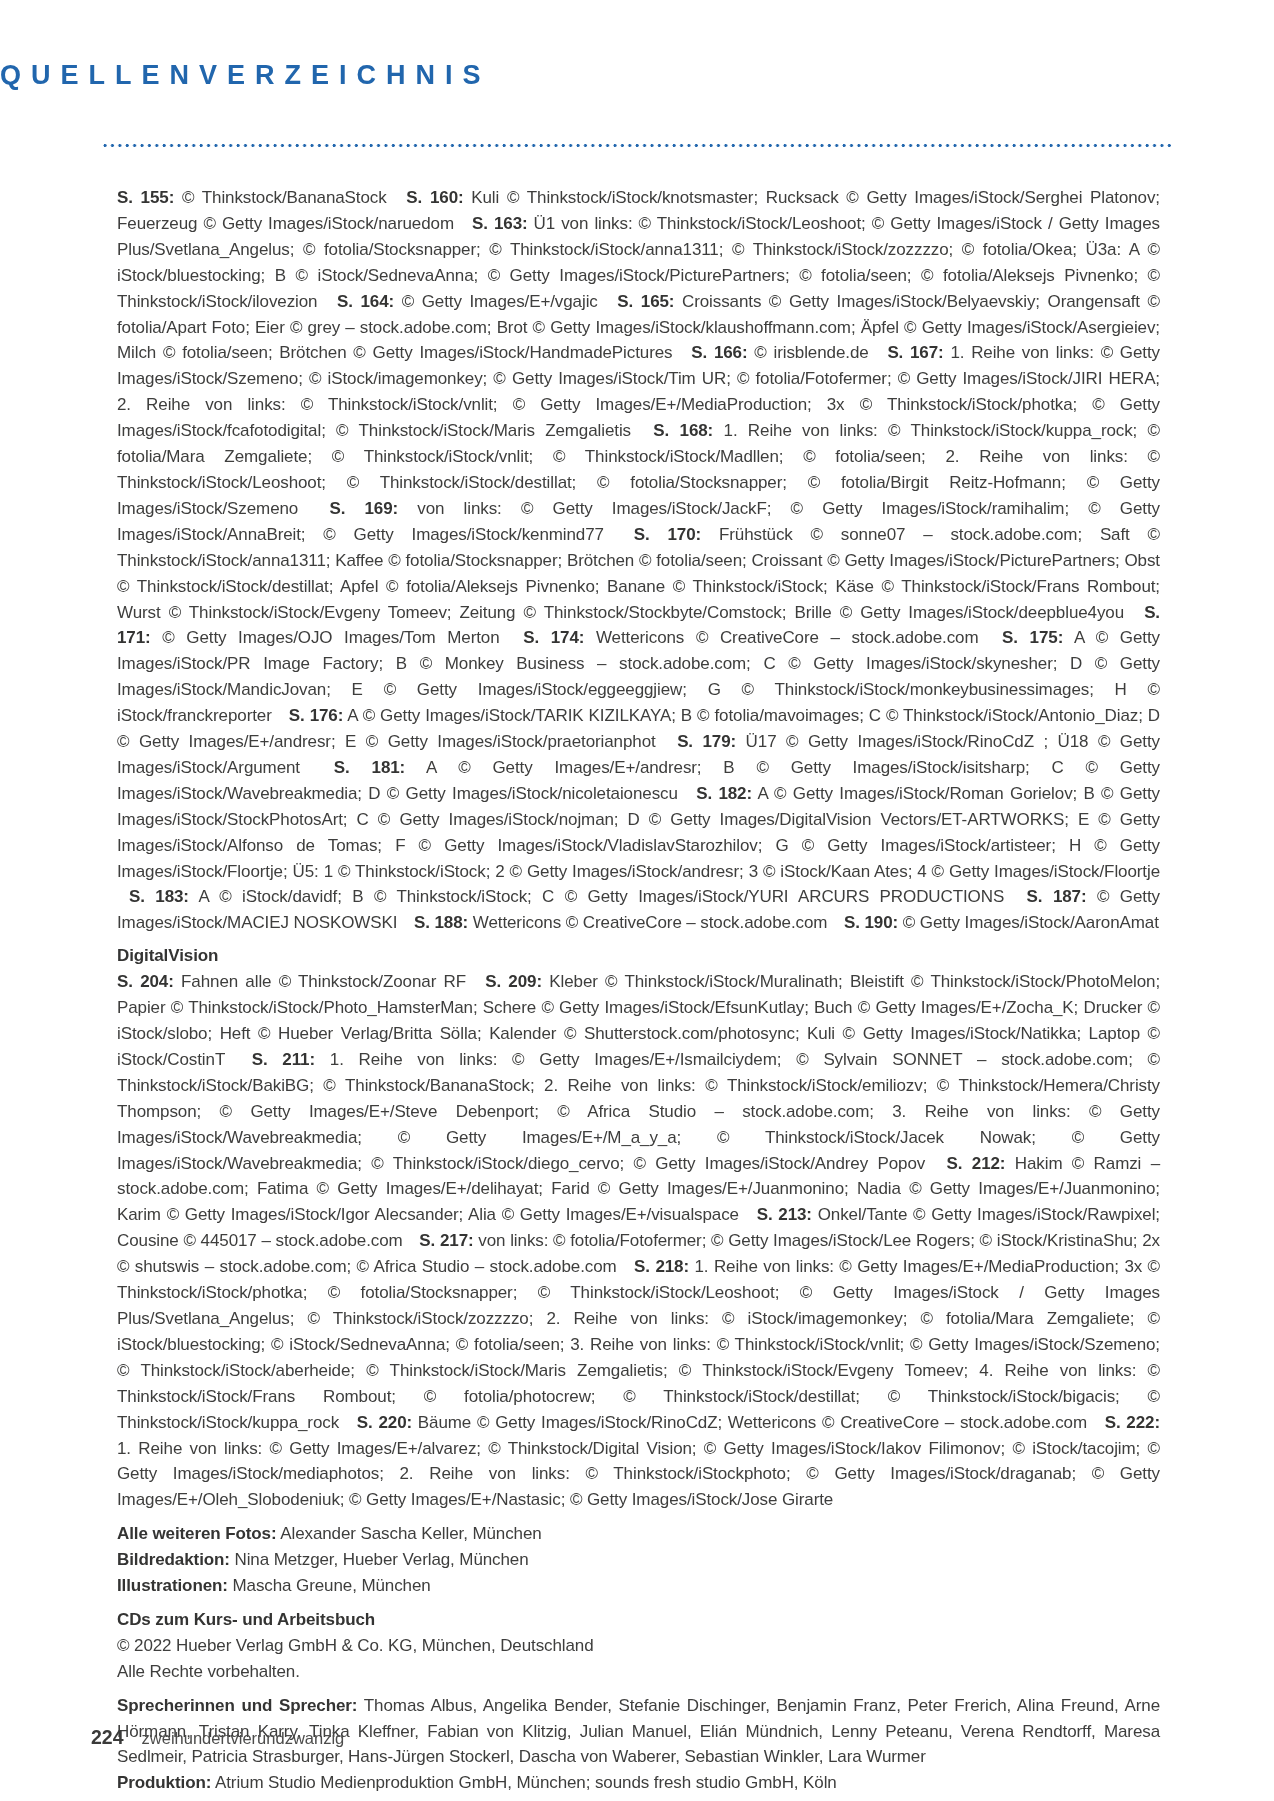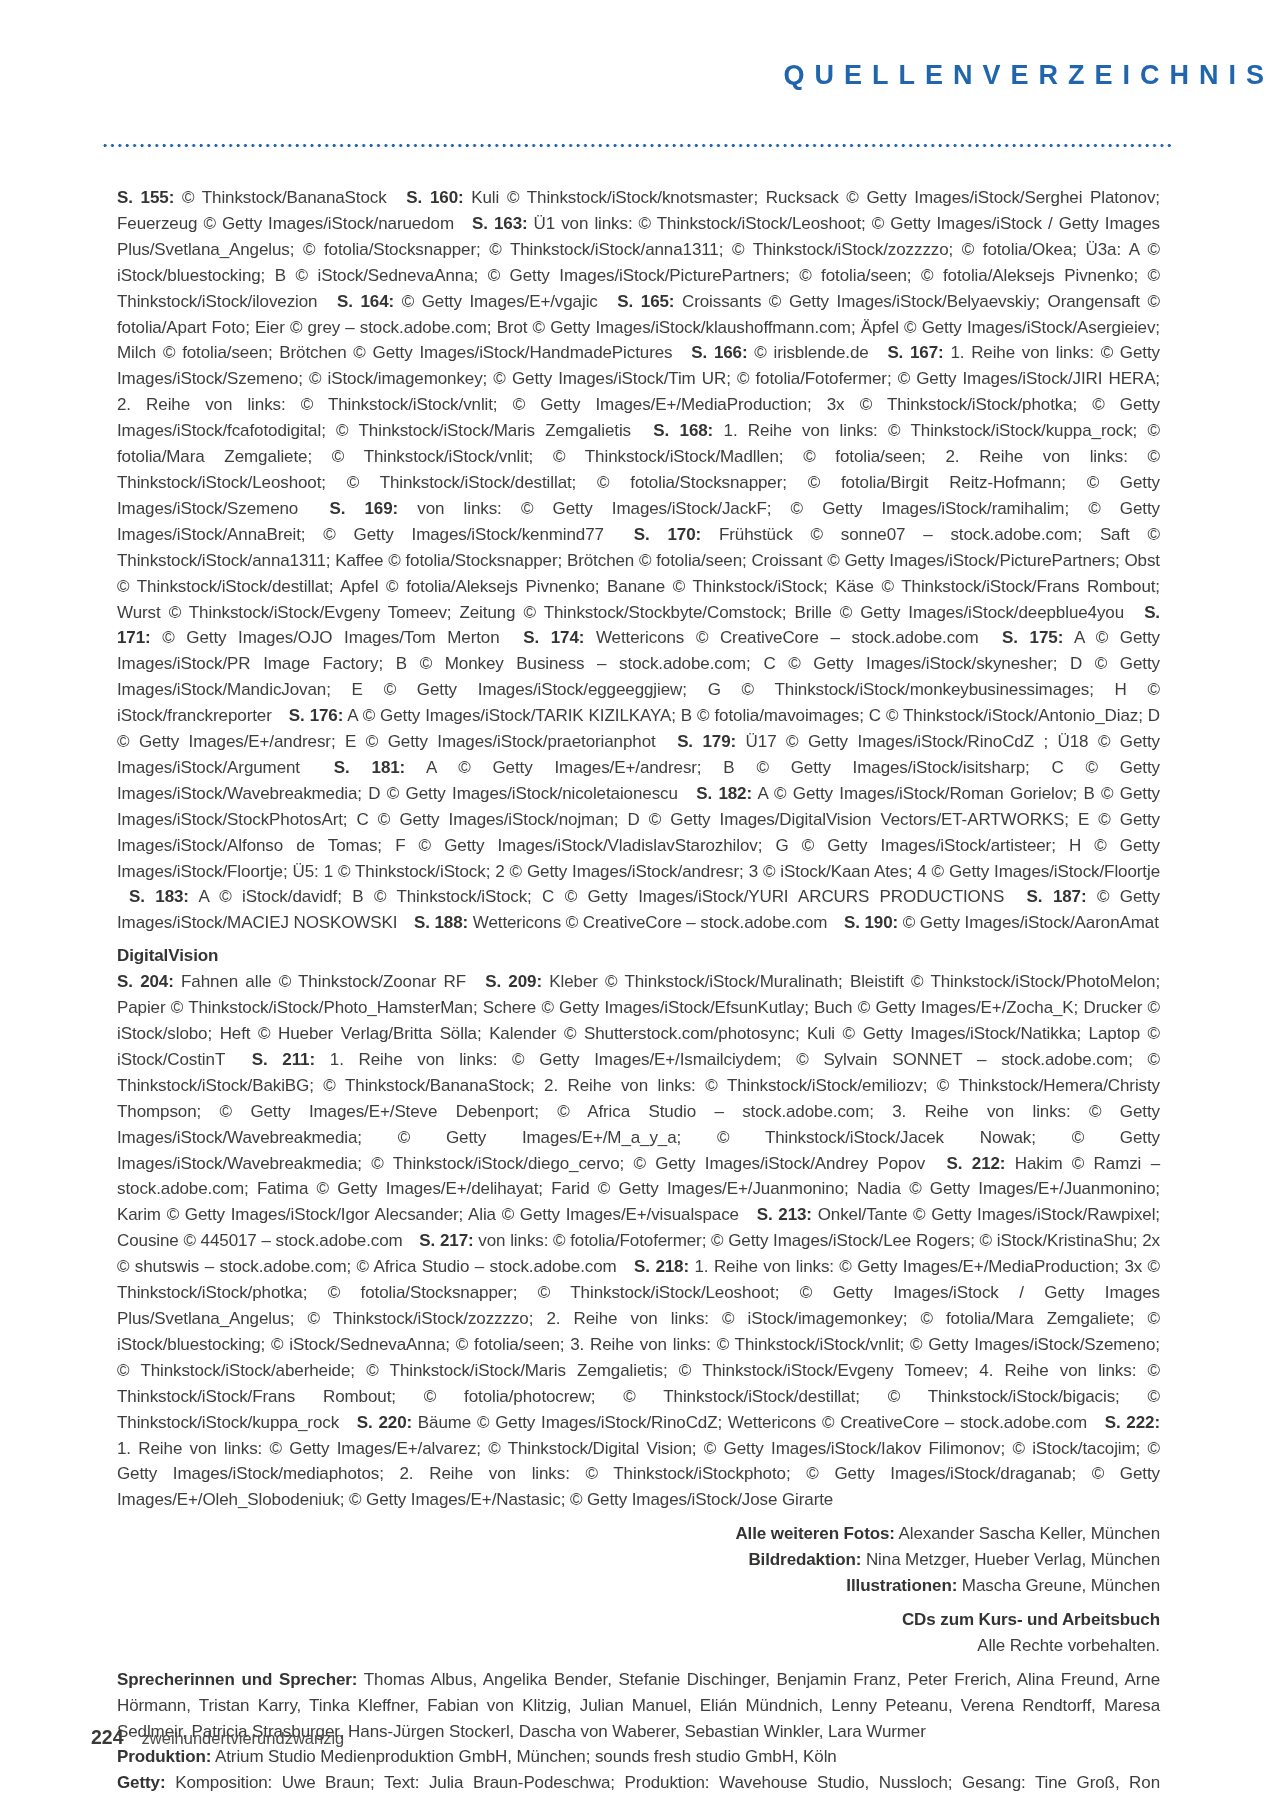--- a/index.html
+++ b/index.html
@@ -2,40 +2,40 @@
 <html lang="de"><head>
 <meta charset="utf-8">
 <style>
   html,body{margin:0;padding:0;}
   body{
     width:1274px;height:1801px;position:relative;background:#ffffff;
     font-family:"Liberation Sans","DejaVu Sans",sans-serif;
     color:#3e3e3d;-webkit-font-smoothing:antialiased;
   }
   .page-title{
-    position:absolute;top:60px;left:0;width:1274px;text-align:right;
+    position:absolute;top:60px;left:0;width:1274px;text-align:left;
     font-size:27px;font-weight:700;letter-spacing:10px;color:#2166ad;
-    padding-left:10px;box-sizing:border-box;
+    box-sizing:border-box;
   }
   .dotted-rule{
     position:absolute;top:143px;left:103px;width:1068px;height:5px;
     background-image:radial-gradient(circle at 2px 2.5px,#2166ad 1.25px,rgba(33,102,173,0) 1.8px);
     background-size:7.4px 5px;background-repeat:repeat-x;
   }
   .content{
     position:absolute;left:117px;top:185px;width:1043px;
     font-size:17px;line-height:25.9px;letter-spacing:-0.1px;
   }
   .credits{ text-align:justify; }
   .entry{ }
   .entry:not(:first-child){ margin-left:12px; }
   .lbl{ font-weight:700;color:#343433; }
   b, .bold{ font-weight:700;color:#343433; }
   .sec-head{ font-weight:700;color:#343433;margin-top:7px; }
-  .block{ margin-top:8px;text-align:right; }
+  .block{ margin-top:8px; }
   .jline{ text-align:justify; }
   .footer{
     position:absolute;left:91px;top:1726px;white-space:nowrap;text-align:center;
   }
   .footer .num{ font-weight:700;font-size:19.5px;color:#3a3a39; }
   .footer .word{ font-size:16.5px;color:#4c4c4b;margin-left:18px; }
 </style>
 </head>
 <body>
 
@@ -61,20 +61,21 @@
       <span>Nina Metzger, Hueber Verlag, München</span>
     </div>
     <div>
       <b>Illustrationen:</b>
       <span>Mascha Greune, München</span>
     </div>
   </div>
 
   <div class="block">
     <div class="bold">CDs zum Kurs- und Arbeitsbuch</div>
+    <div>© 2022 Hueber Verlag GmbH &amp; Co. KG, München, Deutschland</div>
     <div>Alle Rechte vorbehalten.</div>
   </div>
 
   <div class="block jline">
     <div>
       <b>Sprecherinnen und Sprecher:</b>
       <span>Thomas Albus, Angelika Bender, Stefanie Dischinger, Benjamin Franz, Peter Frerich, Alina Freund, Arne Hörmann, Tristan Karry, Tinka Kleffner, Fabian von Klitzig, Julian Manuel, Elián Mündnich, Lenny Peteanu, Verena Rendtorff, Maresa Sedlmeir, Patricia Strasburger, Hans-Jürgen Stockerl, Dascha von Waberer, Sebastian Winkler, Lara Wurmer</span>
     </div>
     <div>
       <b>Produktion:</b>

